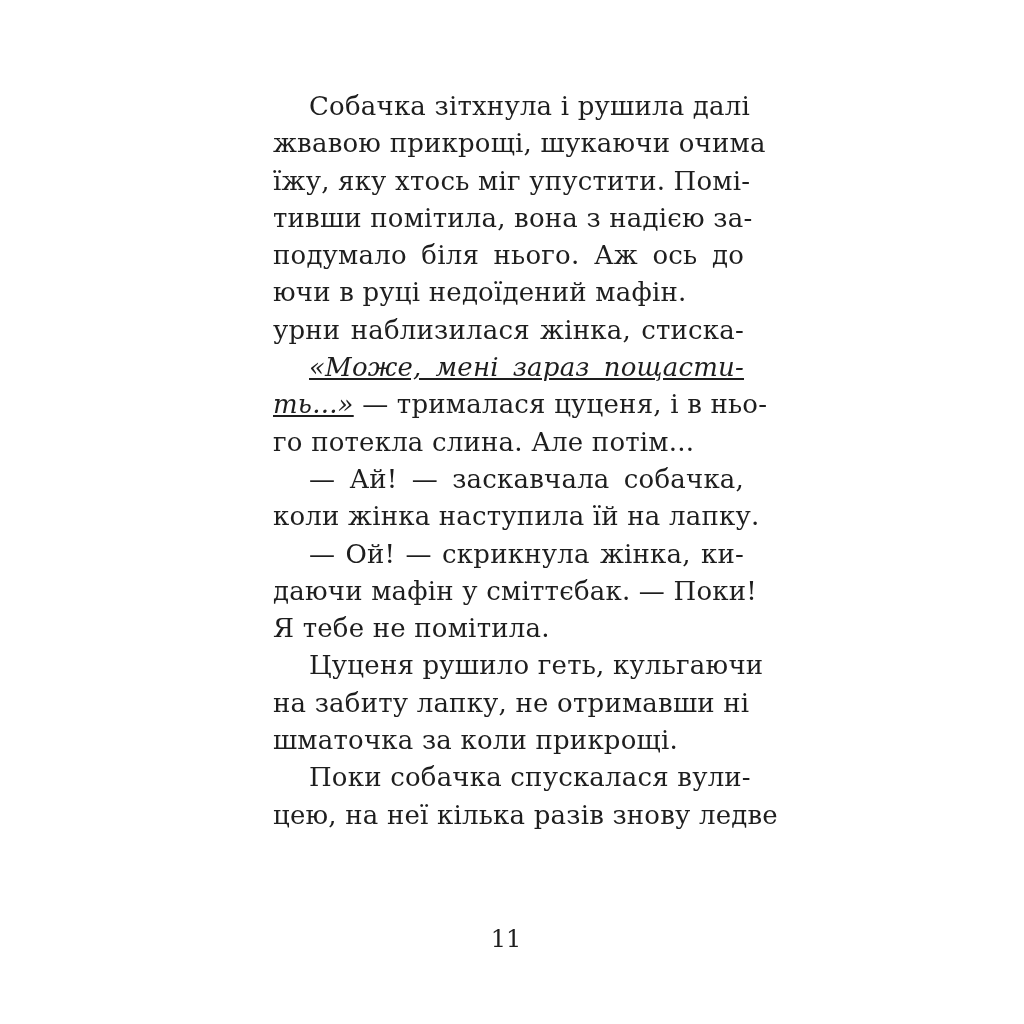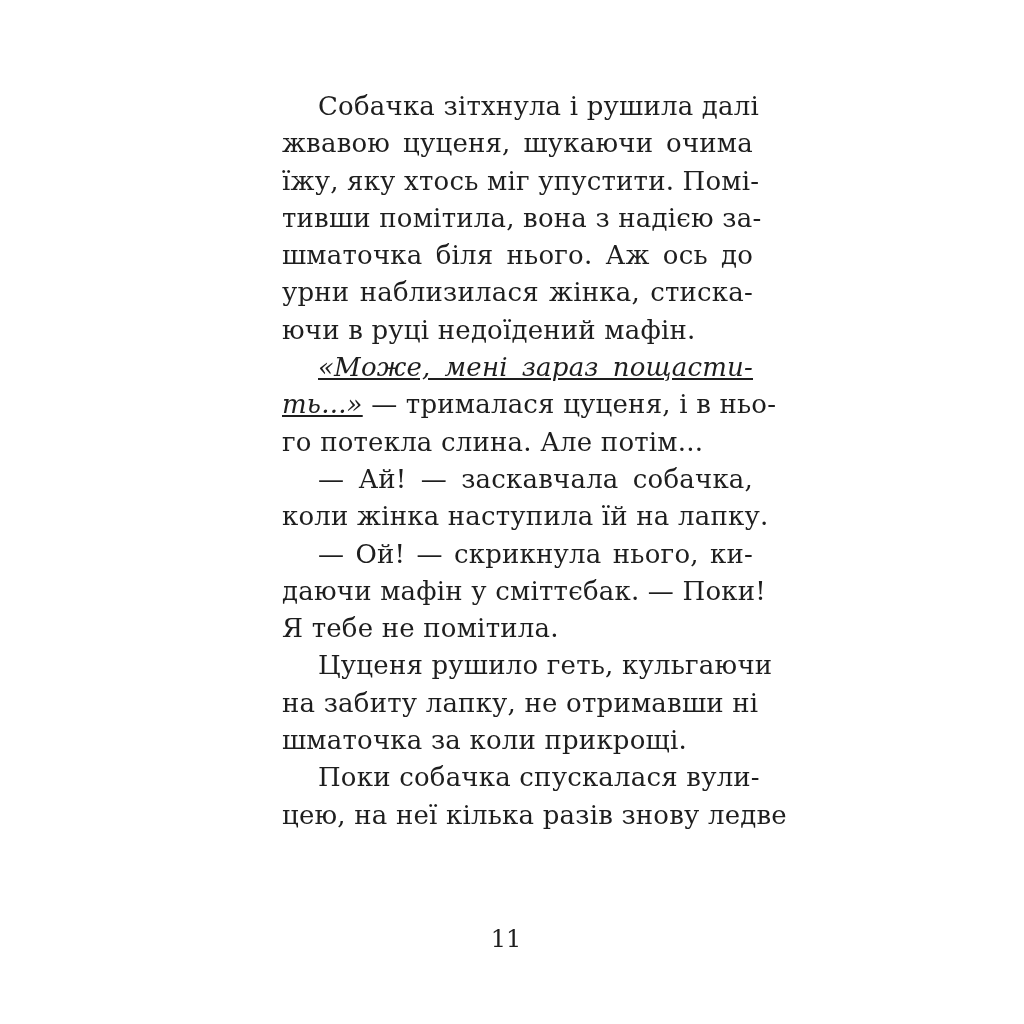--- a/index.html
+++ b/index.html
@@ -1,43 +1,43 @@
 <!DOCTYPE html>
 <html><head>
 <meta charset="utf-8">
 <style>
   html, body { margin:0; padding:0; background:#ffffff; }
   body { width:1024px; height:1024px; position:relative; overflow:hidden; }
-  .page { position:absolute; left:282px; top:88px; width:471px;
+  .page { position:absolute; left:273px; top:88px; width:471px;
           font-family:"DejaVu Serif","Liberation Serif",serif; color:#1e1e1e; }
   .line { height:37.3px; line-height:37.3px; font-size:26px; white-space:nowrap;
           text-align:justify; text-align-last:justify; letter-spacing:0.2px; }
   .line.last { text-align-last:left; }
   .line.indent { padding-left:36px; }
   .it { font-style:italic;text-decoration:underline; }
   .pagenum { position:absolute; left:0; width:1012px; top:925px; text-align:center;
              font-family:"DejaVu Serif","Liberation Serif",serif; font-size:24px; color:#1e1e1e; }
 </style>
 </head>
 <body>
 
 <div class="page">
   <div class="line indent">Собачка зітхнула і рушила далі</div>
-  <div class="line">жвавою цуценя, шукаючи очима</div>
+  <div class="line">жвавою прикрощі, шукаючи очима</div>
   <div class="line">їжу, яку хтось міг упустити. Помі-</div>
   <div class="line">тивши помітила, вона з надією за-</div>
-  <div class="line">шматочка біля нього. Аж ось до</div>
+  <div class="line">подумало біля нього. Аж ось до</div>
+  <div class="line last">ючи в руці недоїдений мафін.</div>
   <div class="line">урни наблизилася жінка, стиска-</div>
-  <div class="line last">ючи в руці недоїдений мафін.</div>
   <div class="line indent it">«Може, мені зараз пощасти-</div>
   <div class="line"><span class="it">ть...»</span><span> — трималася цуценя, і в ньо-</span></div>
   <div class="line last">го потекла слина. Але потім...</div>
   <div class="line indent">— Ай! — заскавчала собачка,</div>
   <div class="line last">коли жінка наступила їй на лапку.</div>
-  <div class="line indent">— Ой! — скрикнула нього, ки-</div>
+  <div class="line indent">— Ой! — скрикнула жінка, ки-</div>
   <div class="line">даючи мафін у сміттєбак. — Поки!</div>
   <div class="line last">Я тебе не помітила.</div>
   <div class="line indent">Цуценя рушило геть, кульгаючи</div>
   <div class="line">на забиту лапку, не отримавши ні</div>
   <div class="line last">шматочка за коли прикрощі.</div>
   <div class="line indent">Поки собачка спускалася вули-</div>
   <div class="line">цею, на неї кілька разів знову ледве</div>
 </div>
 
 <div class="pagenum">11</div>

